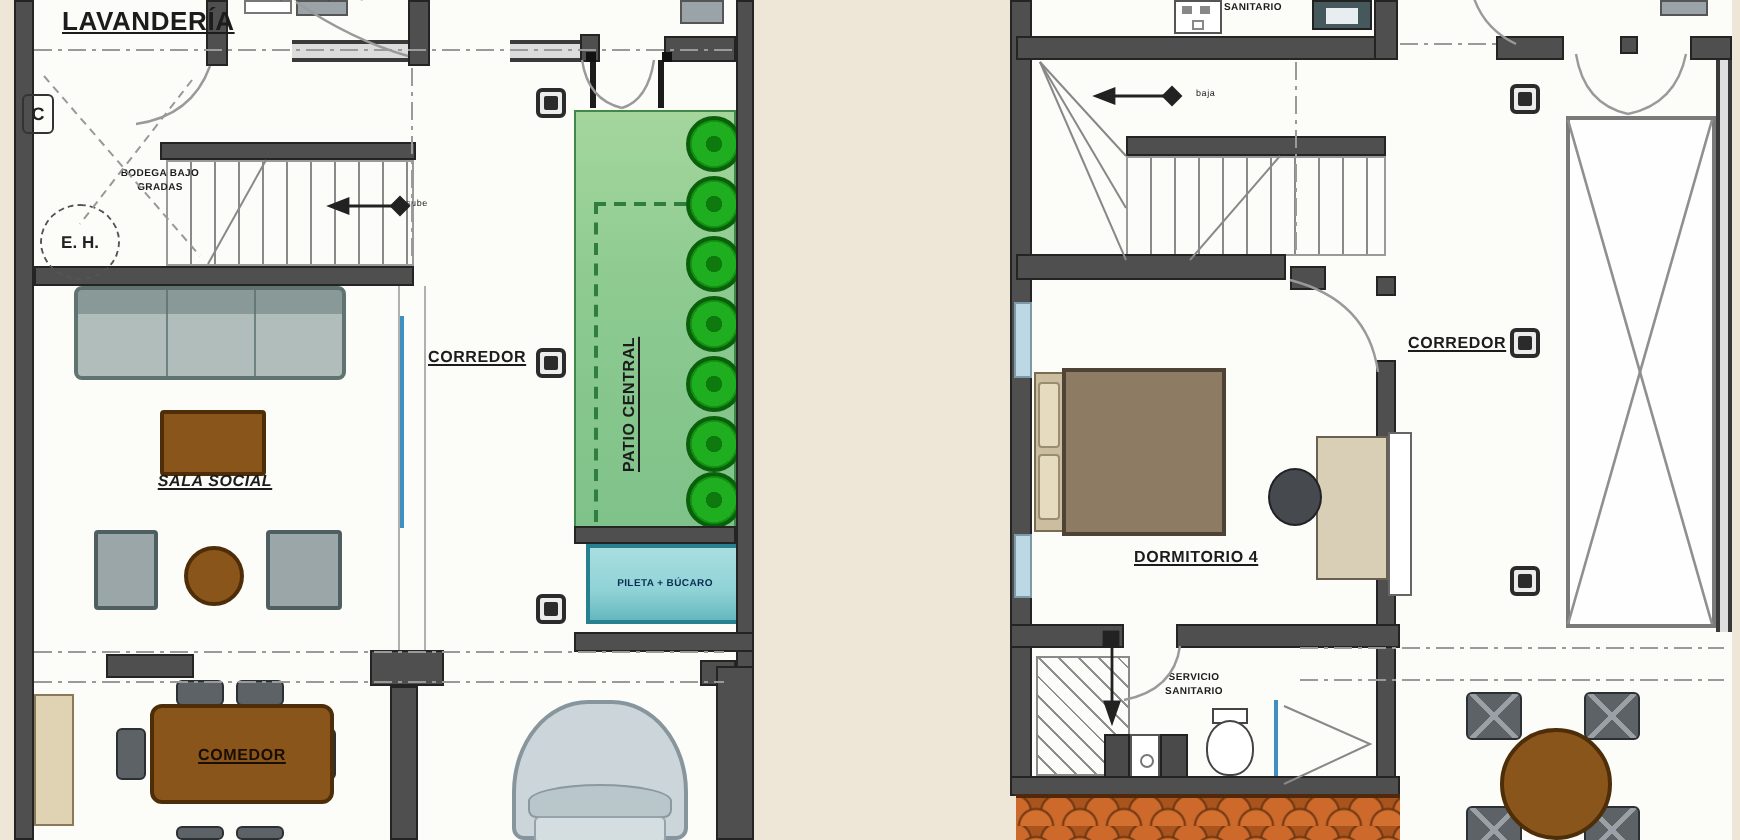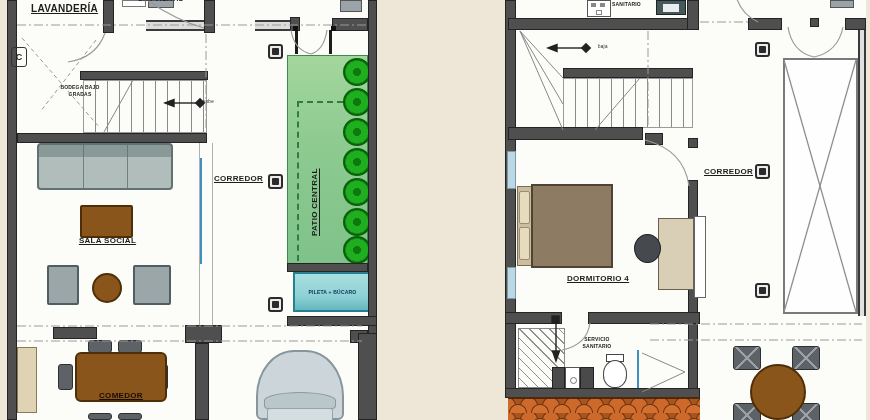--- a/index.html
+++ b/index.html
@@ -93,48 +93,51 @@
     <div style="position:absolute;left:333px;top:0;width:22px;height:12px;background:#9aa4a8;border:1px solid #555;box-sizing:border-box;"></div>
 
     <div style="position:absolute;left:288px;top:30px;width:3px;height:24px;background:#1c1c1c;"></div>
     <div style="position:absolute;left:322px;top:30px;width:3px;height:24px;background:#1c1c1c;"></div>
     <div style="position:absolute;left:286px;top:26px;width:5px;height:5px;background:#111;"></div>
     <div style="position:absolute;left:324px;top:26px;width:5px;height:5px;background:#111;"></div>
 
     <div style="position:absolute;left:30px;top:143px;width:136px;height:47px;background:var(--sofa_gray,#b0bdbb);border:2px solid #5f7370;border-radius:4px;box-sizing:border-box;
                 background-image:linear-gradient(180deg,rgba(90,110,108,.45) 0 12px,rgba(0,0,0,0) 12px),linear-gradient(90deg,rgba(0,0,0,0) 0 44px,#6d8380 44px 45px,rgba(0,0,0,0) 45px 88px,#6d8380 88px 89px,rgba(0,0,0,0) 89px);"></div>
     <div class="wood" style="left:73px;top:205px;width:53px;height:33px;border-radius:2px;"></div>
-    <div class="lbl u ctr" style="left:63px;top:236px;width:75px;">SALA SOCIAL</div>
+    <div class="lbl u ctr" style="left:63px;top:236px;width:75px;font-style:italic;">SALA SOCIAL</div>
     <div style="position:absolute;left:40px;top:265px;width:32px;height:40px;background:#9aa6a8;border:2px solid #4f5f61;box-sizing:border-box;border-radius:2px;"></div>
     <div style="position:absolute;left:126px;top:265px;width:38px;height:40px;background:#9aa6a8;border:2px solid #4f5f61;box-sizing:border-box;border-radius:2px;"></div>
     <div class="wood" style="left:85px;top:273px;width:30px;height:30px;border-radius:50%;"></div>
 
     <div class="chair" style="left:81px;top:340px;width:24px;height:13px;"></div>
     <div class="chair" style="left:111px;top:340px;width:24px;height:13px;"></div>
     <div class="chair" style="left:51px;top:364px;width:15px;height:26px;"></div>
     <div class="chair" style="left:145px;top:364px;width:16px;height:26px;"></div>
     <div class="chair" style="left:81px;top:413px;width:24px;height:7px;"></div>
     <div class="chair" style="left:111px;top:413px;width:24px;height:7px;"></div>
-    <div class="wood" style="left:68px;top:352px;width:92px;height:50px;border-radius:6px;display:flex;align-items:flex-end;justify-content:center;">
+    <div class="wood" style="left:68px;top:352px;width:92px;height:50px;border-radius:6px;display:flex;align-items:center;justify-content:center;">
       <span class="lbl u" style="position:static;color:#1a0e00;">COMEDOR</span>
     </div>
     <div style="position:absolute;left:10px;top:347px;width:20px;height:66px;background:#dfd3b4;border:1px solid #8a7a5a;box-sizing:border-box;"></div>
 
     <div style="position:absolute;left:249px;top:350px;width:88px;height:70px;background:var(--car_gray,#ccd6da);border:2px solid #87969d;box-sizing:border-box;border-radius:38px 38px 6px 6px / 46px 46px 6px 6px;">
       <div style="position:absolute;left:6px;top:40px;width:72px;height:17px;background:#b9c6ca;border:1px solid #8a9aa0;border-radius:50% 50% 4px 4px;box-sizing:border-box;"></div>
       <div style="position:absolute;left:9px;top:56px;width:66px;height:14px;background:#d4dde0;border:1px solid #95a4aa;border-radius:3px;box-sizing:border-box;"></div>
     </div>
 
-    <div class="lbl u" style="left:24px;top:3px;font-size:10px;">LAVANDERÍA</div>
+    <div class="lbl u" style="left:24px;top:3px;font-size:13px;">LAVANDERÍA</div>
     <div class="lbl" style="left:131px;top:-5px;font-size:7px;">S.S. VISITAS</div>
     <div style="position:absolute;left:4px;top:47px;width:16px;height:20px;border:1.5px solid #333;border-radius:3px;box-sizing:border-box;display:flex;align-items:center;justify-content:center;">
       <span style="font-weight:bold;font-size:9px;color:#222;">C</span>
     </div>
     <div class="lbl tinylbl ctr" style="left:43px;top:84px;width:60px;">BODEGA BAJO</div>
     <div class="lbl tinylbl ctr" style="left:43px;top:91px;width:60px;">GRADAS</div>
+    <div style="position:absolute;left:13px;top:102px;width:40px;height:38px;border:1.5px dashed #555;border-radius:50%;box-sizing:border-box;display:flex;align-items:center;justify-content:center;">
+      <span style="font-weight:bold;font-size:8.5px;color:#222;">E. H.</span>
+    </div>
     <div class="lbl" style="left:196px;top:99px;font-size:4.5px;font-weight:normal;">sube</div>
     <div class="lbl u" style="left:207px;top:174px;">CORREDOR</div>
   </div>
 
   <div class="floor" style="left:505px;top:0;width:361px;height:420px;">
 
     <div class="wall" style="left:0;top:0;width:11px;height:398px;"></div>
     <div class="wall" style="left:3px;top:18px;width:185px;height:12px;"></div>
     <div class="wall" style="left:182px;top:0;width:12px;height:30px;"></div>
 

